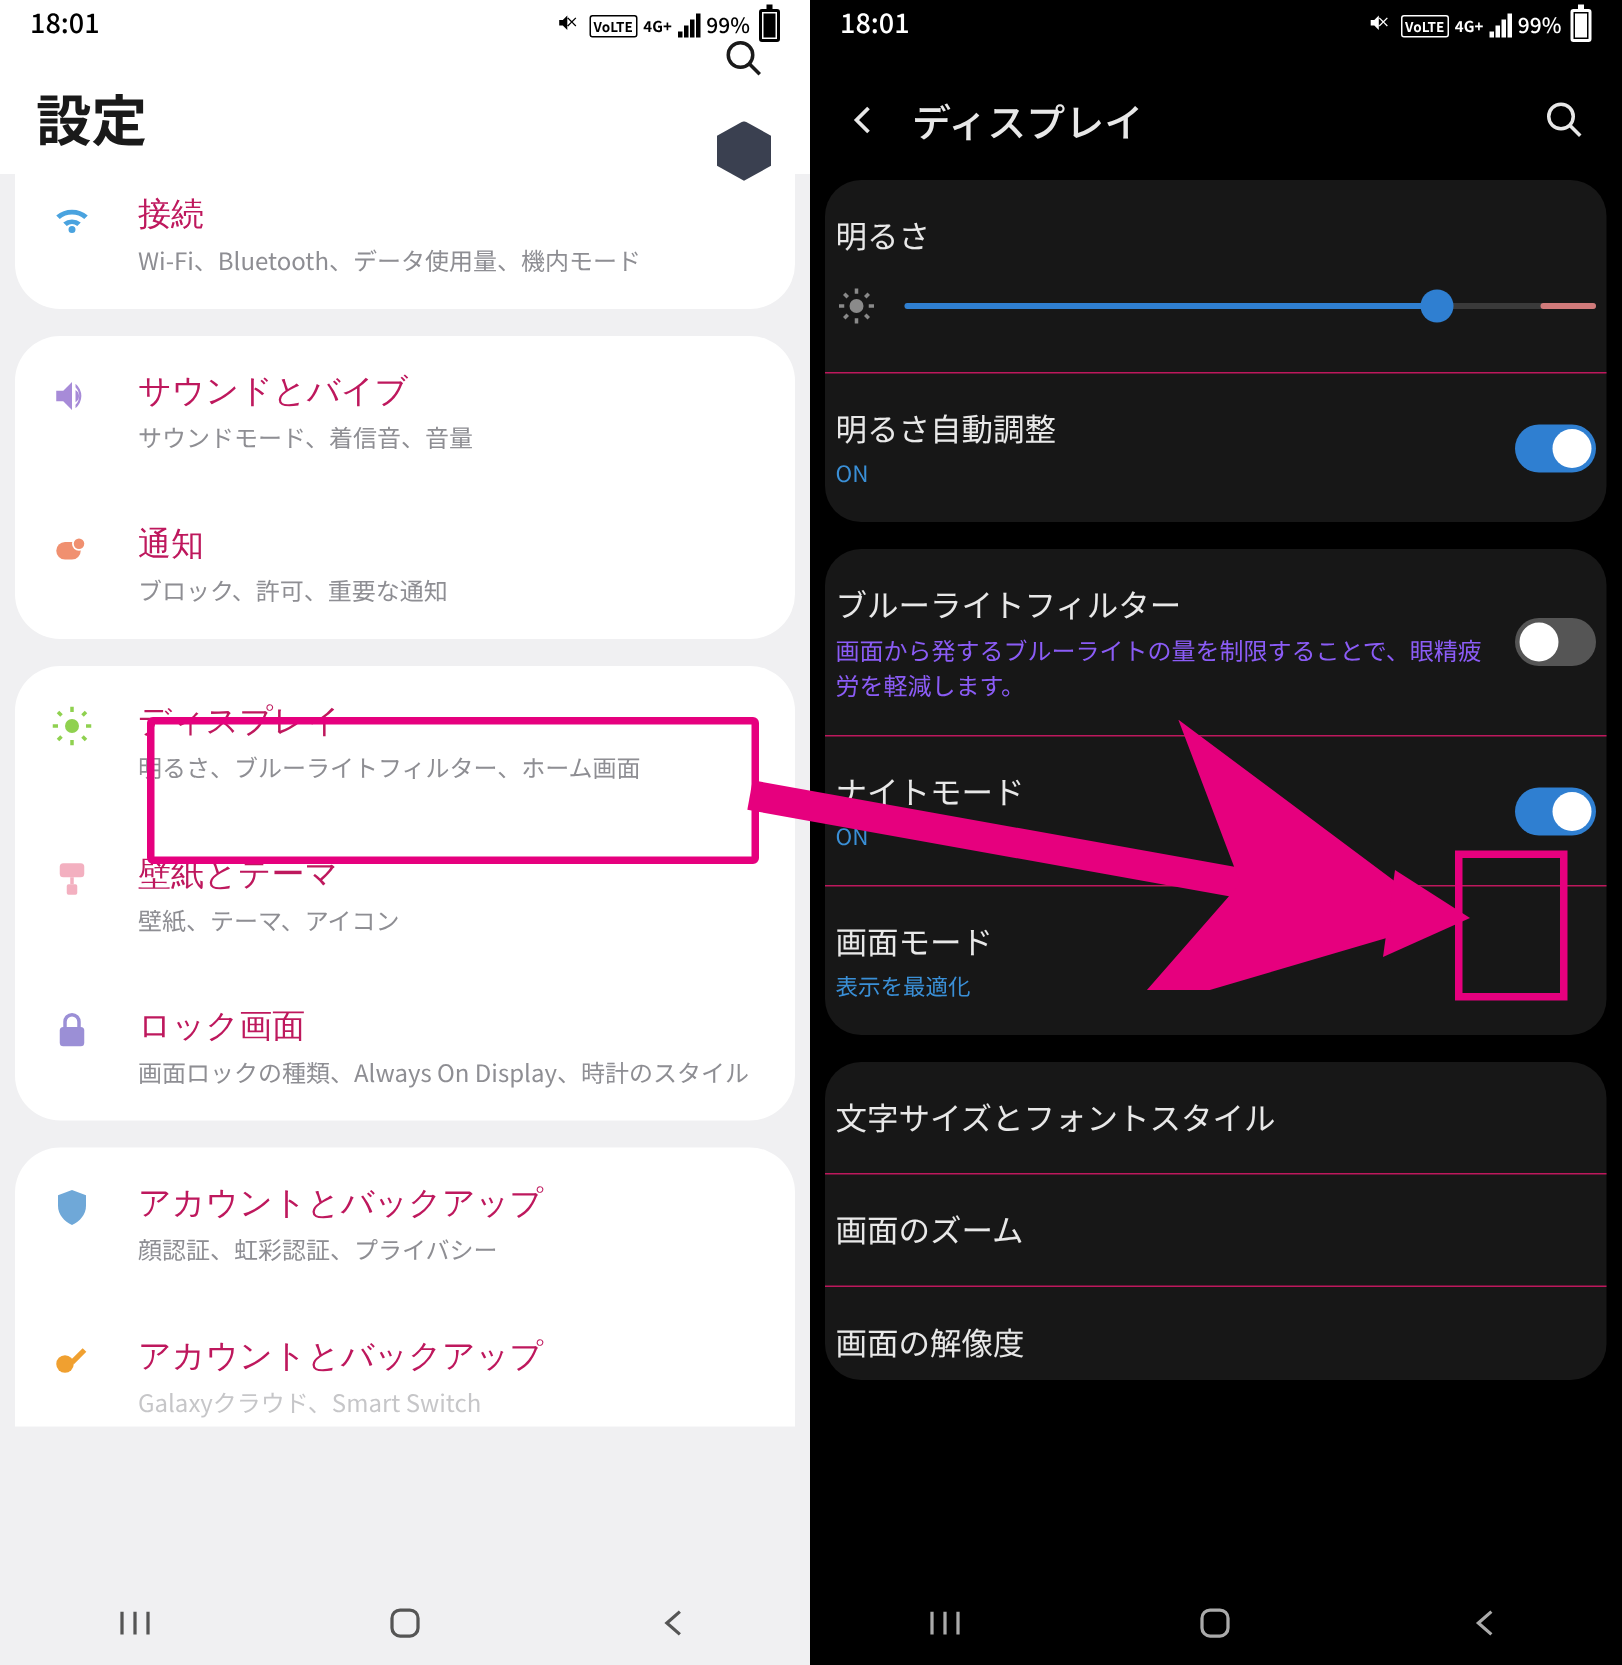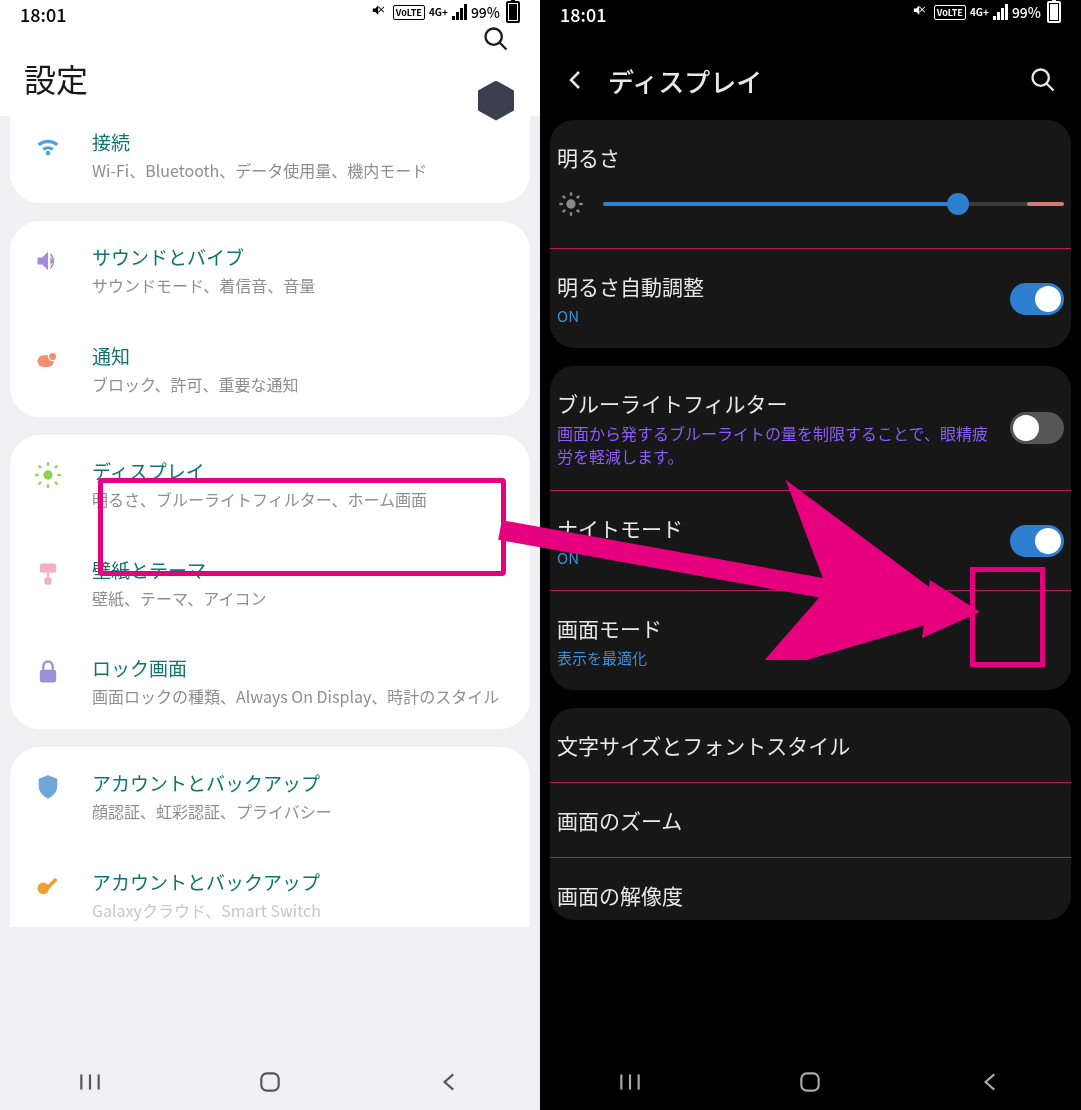--- a/index.html
+++ b/index.html
@@ -1,47 +1,47 @@
 <!DOCTYPE html>
 <html><head>
 <meta charset="utf-8">
 <style>
   * { margin:0; padding:0; box-sizing:border-box; font-family:-apple-system,"Noto Sans CJK JP","Hiragino Sans",sans-serif; }
   body { width:1081px; height:1110px; background:#000; display:flex; position:relative; overflow:hidden; }
   .phone { width:540px; height:1110px; position:relative; display:flex; flex-direction:column; }
   .phone.right { width:541px; }
 
   
-  .status { height:40px; display:flex; align-items:flex-start; justify-content:space-between; padding:1px 20px; font-size:18px; font-weight:500; }
+  .status { height:40px; display:flex; align-items:flex-end; justify-content:space-between; padding:12px 20px; font-size:18px; font-weight:500; }
   .status .icons { display:flex; align-items:center; gap:4px; font-size:14px; }
   .status .icons .batt { display:inline-block; width:14px; height:22px; border:2px solid currentColor; border-radius:2px; position:relative; margin-left:2px;}
   .status .icons .batt::before { content:""; position:absolute; top:-5px; left:3px; width:4px; height:3px; background:currentColor; }
   .status .icons .batt::after { content:""; position:absolute; inset:1px; background:currentColor; }
   .status .icons .bars { display:inline-flex; align-items:flex-end; gap:1px; height:16px;}
   .status .icons .bars span{ width:3px; background:currentColor;}
   .phone.left .status { color:#000; background:#fff;}
   .phone.right .status { color:#fff; background:#000;}
   .volte { border:1px solid currentColor; font-size:9px; padding:0 2px; border-radius:2px; font-weight:bold;}
   .netlabel { font-size:10px; font-weight:bold; line-height:1;}
 
   
   .phone.left { background:#f0f0f2; color:#1a1a1a; }
   .l-header { background:#fff; height:76px; display:flex; align-items:center; justify-content:space-between; padding:0 24px;}
-  .l-header h1 { font-size:32px; font-weight:400;}
+  .l-header h1 { font-size:37px; font-weight:700;}
   .l-header .hicons { display:flex; align-items:center; gap:28px;flex-direction:column;}
   .avatar { width:40px; height:40px; background:#3a4050; clip-path:polygon(50% 0,95% 25%,95% 75%,50% 100%,5% 75%,5% 25%); position:relative;}
   .avatar-wrap { display:flex; flex-direction:column; align-items:center; font-size:7px; color:#666; gap:1px;}
 
   .l-scroll { flex:1; overflow:hidden; padding:0 10px;}
   .card { background:#fff; border-radius:30px; margin-bottom:18px;}
   .row { display:flex; align-items:flex-start; padding:22px 20px 22px 18px; gap:24px;}
   .row + .row { border-top:1px solid transparent;}
   .icw { width:40px; display:flex; justify-content:center; padding-top:4px;}
   .txtw { flex:1; min-width:0;}
-  .ttl { font-size:19px; color:#0f766e; margin-bottom:4px;}
+  .ttl { font-size:22px; color:#be185d; margin-bottom:4px;font-family:Liberation Serif, serif;}
   .sub { font-size:16px; color:#8e8e93; line-height:1.4;}
   .row.first { padding-top:12px;} 
   .card.cut-top { border-top-left-radius:0; border-top-right-radius:0; padding-top:0;}
   .card.cut-bot { border-bottom-left-radius:0; border-bottom-right-radius:0;}
   .hl-box { position:absolute; border:5px solid #e6007e; border-radius:4px; }
   .hl-left { left:98px; top:478px; width:408px; height:98px; }
 
   
   .ic { width:28px; height:28px; }
   .ic-wifi { color:#4aa3df;}

